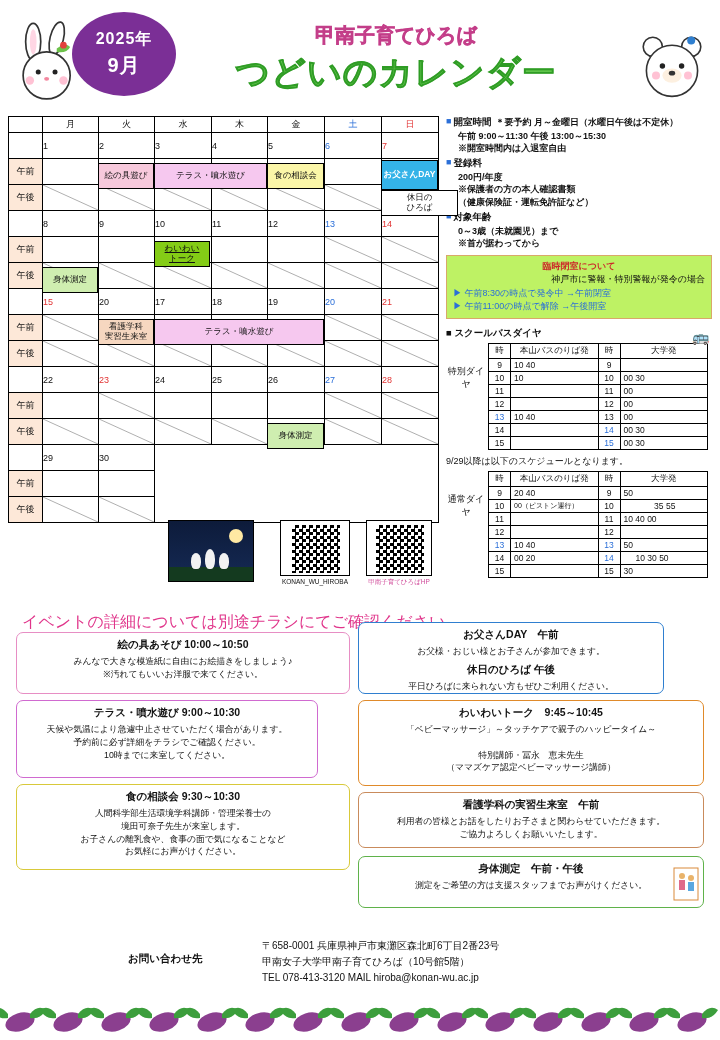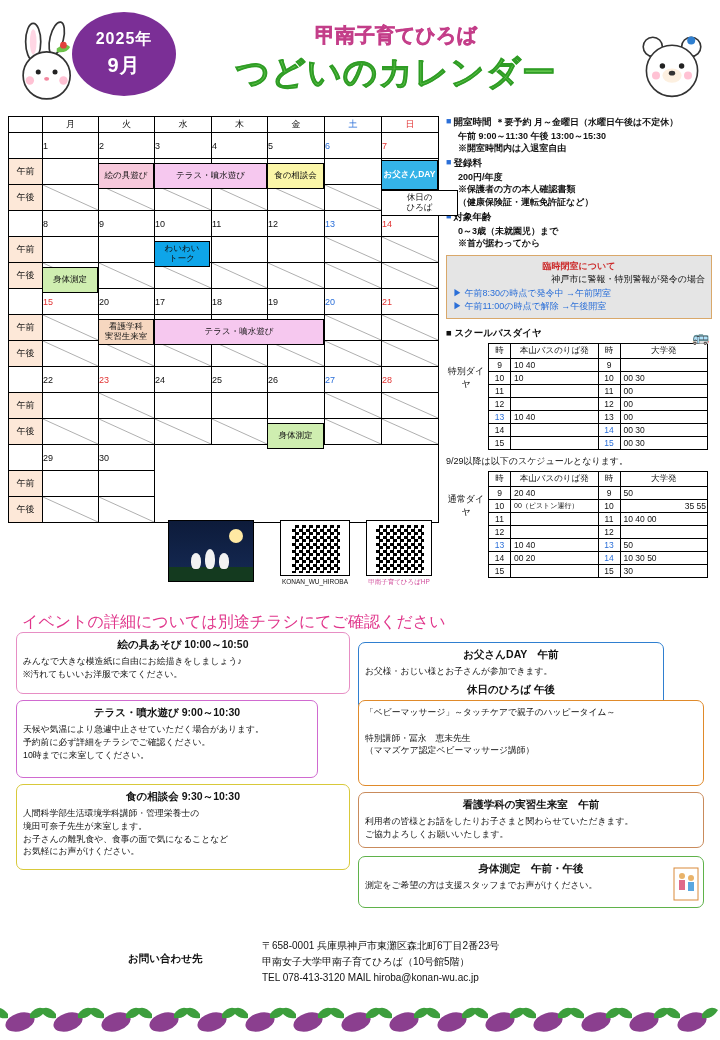--- a/index.html
+++ b/index.html
@@ -58,21 +58,21 @@
 
   
   .info { position:absolute; left:446px; top:116px; width:266px; }
   .info .line { display:flex; align-items:flex-start; margin-bottom:1px; }
   .sqr { color:#2b6fd8; margin-right:2px; }
   .info .lbl { font-size:9.5px; font-weight:bold; }
   .info .txt { font-size:9px; line-height:1.35;font-weight:bold; }
   .indent { padding-left:12px; }
 
   .rinji {
-    margin-top:6px; border:1px solid #d9a86a; background:#e5e5e5;
+    margin-top:6px; border:1px solid #d9a86a; background:#bef264;
     padding:4px 6px; font-size:9px; line-height:1.5;
   }
   .rinji .t { color:#cc2a2a; font-weight:bold; text-align:center; display:block; }
   .rinji .b { color:#2b6fd8; }
 
   .bus-head { margin-top:8px; font-size:9.5px; font-weight:bold; }
   .bus-wrap { position:relative; margin-top:3px; }
   .bus-label { position:absolute; left:0; top:22px; font-size:9px; width:40px; text-align:center; }
   table.bus { border-collapse:collapse; margin-left:42px; width:220px; table-layout:fixed; }
   table.bus td, table.bus th { border:1px solid #000; font-size:8.5px; height:13px; text-align:center; font-weight:normal; }
@@ -91,21 +91,21 @@
   .rab { position:absolute; bottom:12px; width:10px; height:16px; background:#f2f2f2; border-radius:50% 50% 40% 40%; }
   .qr { position:absolute; width:52px; height:52px; background:
      repeating-conic-gradient(#000 0% 25%, #fff 0% 50%) 0 0/7px 7px; border:2px solid #fff; }
   .qrbox { position:absolute; border:1px solid #000; background:#fff; }
   .qrcap { position:absolute; font-size:6.5px; text-align:center; width:70px; }
 
   
   .evt-note { position:absolute; left:22px; top:612px; font-size:16px; color:#e0348a; }
   .box { position:absolute; border:1.5px solid #999; border-radius:7px; background:#fff; padding:5px 6px; }
   .box .bt { text-align:center; font-weight:bold; font-size:10.5px; margin-bottom:3px; }
-  .box .bb { font-size:8.8px; line-height:1.45; }
+  .box .bb { text-align:center; font-size:8.8px; line-height:1.45; }
 
   
   .contact-lbl { position:absolute; left:128px; top:952px; font-size:10.5px; font-weight:bold; }
   .contact-txt { position:absolute; left:262px; top:938px; font-size:10px; line-height:1.6; }
   .potato-strip { position:absolute; left:0; top:1000px; width:720px; height:40px; }
 </style>
 </head>
 <body>
 
 <div class="page">
@@ -459,21 +459,21 @@
       </table>
 
     <div class="ev" style="left:90px; top:47px; width:56px; height:26px; background:#f7c9dc;">絵の具遊び</div>
     <div class="ev" style="left:146px; top:47px; width:113px; height:26px; background:#f6c8ef;">テラス・噴水遊び</div>
     <div class="ev" style="left:259px; top:47px; width:57px; height:26px; background:#fbf6a8;">食の相談会</div>
     <div class="ev" style="left:373px; top:44px; width:57px; height:30px; background:#34b3e8; color:#fff; font-weight:bold;">
         <span>お父さんDAY</span>
       </div>
     <div class="ev" style="left:373px; top:74px; width:77px; height:26px; background:#ffffff; border:1px solid #000;">休日の<br>ひろば</div>
 
-    <div class="ev" style="left:146px; top:125px; width:56px; height:26px; background:#0ea5e9;">わいわい<br>トーク</div>
+    <div class="ev" style="left:146px; top:125px; width:56px; height:26px; background:#84cc16;text-decoration:underline;">わいわい<br>トーク</div>
     <div class="ev" style="left:34px; top:151px; width:56px; height:26px; background:#cfeeb0;">身体測定</div>
 
     <div class="ev" style="left:90px; top:203px; width:56px; height:26px; background:#f6d7c0;">看護学科<br>実習生来室</div>
     <div class="ev" style="left:146px; top:203px; width:170px; height:26px; background:#f6c8ef;">テラス・噴水遊び</div>
 
     <div class="ev" style="left:259px; top:307px; width:57px; height:26px; background:#cfeeb0;">身体測定</div>
   </div>
 
   <div class="nightpic">
     <div class="moon"></div>
@@ -601,21 +601,21 @@
         <tr>
               <td>9</td>
               <td style="text-align:left;padding-left:3px">20 40</td>
               <td>9</td>
               <td style="text-align:left;padding-left:3px">50</td>
             </tr>
         <tr>
               <td>10</td>
               <td style="text-align:left;padding-left:3px;font-size:7px">00（ピストン運行）</td>
               <td>10</td>
-              <td style="text-align:right;padding-left:3px">35  55</td>
+              <td style="text-align:center;padding-left:3px">35  55</td>
             </tr>
         <tr>
               <td>11</td>
               <td style="text-align:left;padding-left:3px"></td>
               <td>11</td>
               <td style="text-align:left;padding-left:3px">10  40  00</td>
             </tr>
         <tr>
               <td>12</td>
               <td style="text-align:left;padding-left:3px"></td>
@@ -625,21 +625,21 @@
         <tr>
               <td class="bluenum">13</td>
               <td style="text-align:left;padding-left:3px">10 40</td>
               <td class="bluenum">13</td>
               <td style="text-align:left;padding-left:3px">50</td>
             </tr>
         <tr>
               <td>14</td>
               <td style="text-align:left;padding-left:3px">00  20</td>
               <td class="bluenum">14</td>
-              <td style="text-align:left;padding-left:3px">10  30  50</td>
+              <td style="text-align:left;padding-left:15px">10  30  50</td>
             </tr>
         <tr>
               <td>15</td>
               <td style="text-align:left;padding-left:3px"></td>
               <td>15</td>
               <td style="text-align:left;padding-left:3px">30</td>
             </tr>
       </tbody>
         </table>
     </div>
@@ -661,28 +661,29 @@
     </div>
   </div>
 
   <div class="box" style="left:16px; top:784px; width:334px; height:86px; border-color:#d8c93a;">
     <div class="bt">食の相談会  9:30～10:30</div>
     <div class="bb">
       人間科学部生活環境学科講師・管理栄養士の<br>境田可奈子先生が来室します。<br>お子さんの離乳食や、食事の面で気になることなど<br>お気軽にお声がけください。
     </div>
   </div>
 
-  <div class="box" style="left:358px; top:642px; width:306px; height:72px; border-color:#2f7fd0;">
+  <div class="box" style="left:358px; top:622px; width:306px; height:72px; border-color:#2f7fd0;">
     <div class="bt">お父さんDAY　午前</div>
     <div class="bb">お父様・おじい様とお子さんが参加できます。</div>
     <div class="bt" style="margin-top:5px">休日のひろば  午後</div>
     <div class="bb">平日ひろばに来られない方もぜひご利用ください。</div>
   </div>
 
   <div class="box" style="left:358px; top:700px; width:346px; height:86px; border-color:#e08a2a;">
+    <div class="bt">わいわいトーク　9:45～10:45</div>
     <div class="bb">
       「ベビーマッサージ」～タッチケアで親子のハッピータイム～<br><br>特別講師・冨永　恵未先生<br>（ママズケア認定ベビーマッサージ講師）
     </div>
   </div>
 
   <div class="box" style="left:358px; top:792px; width:346px; height:56px; border-color:#c98b5c;">
     <div class="bt">看護学科の実習生来室　午前</div>
     <div class="bb">
       利用者の皆様とお話をしたりお子さまと関わらせていただきます。<br>ご協力よろしくお願いいたします。
     </div>

